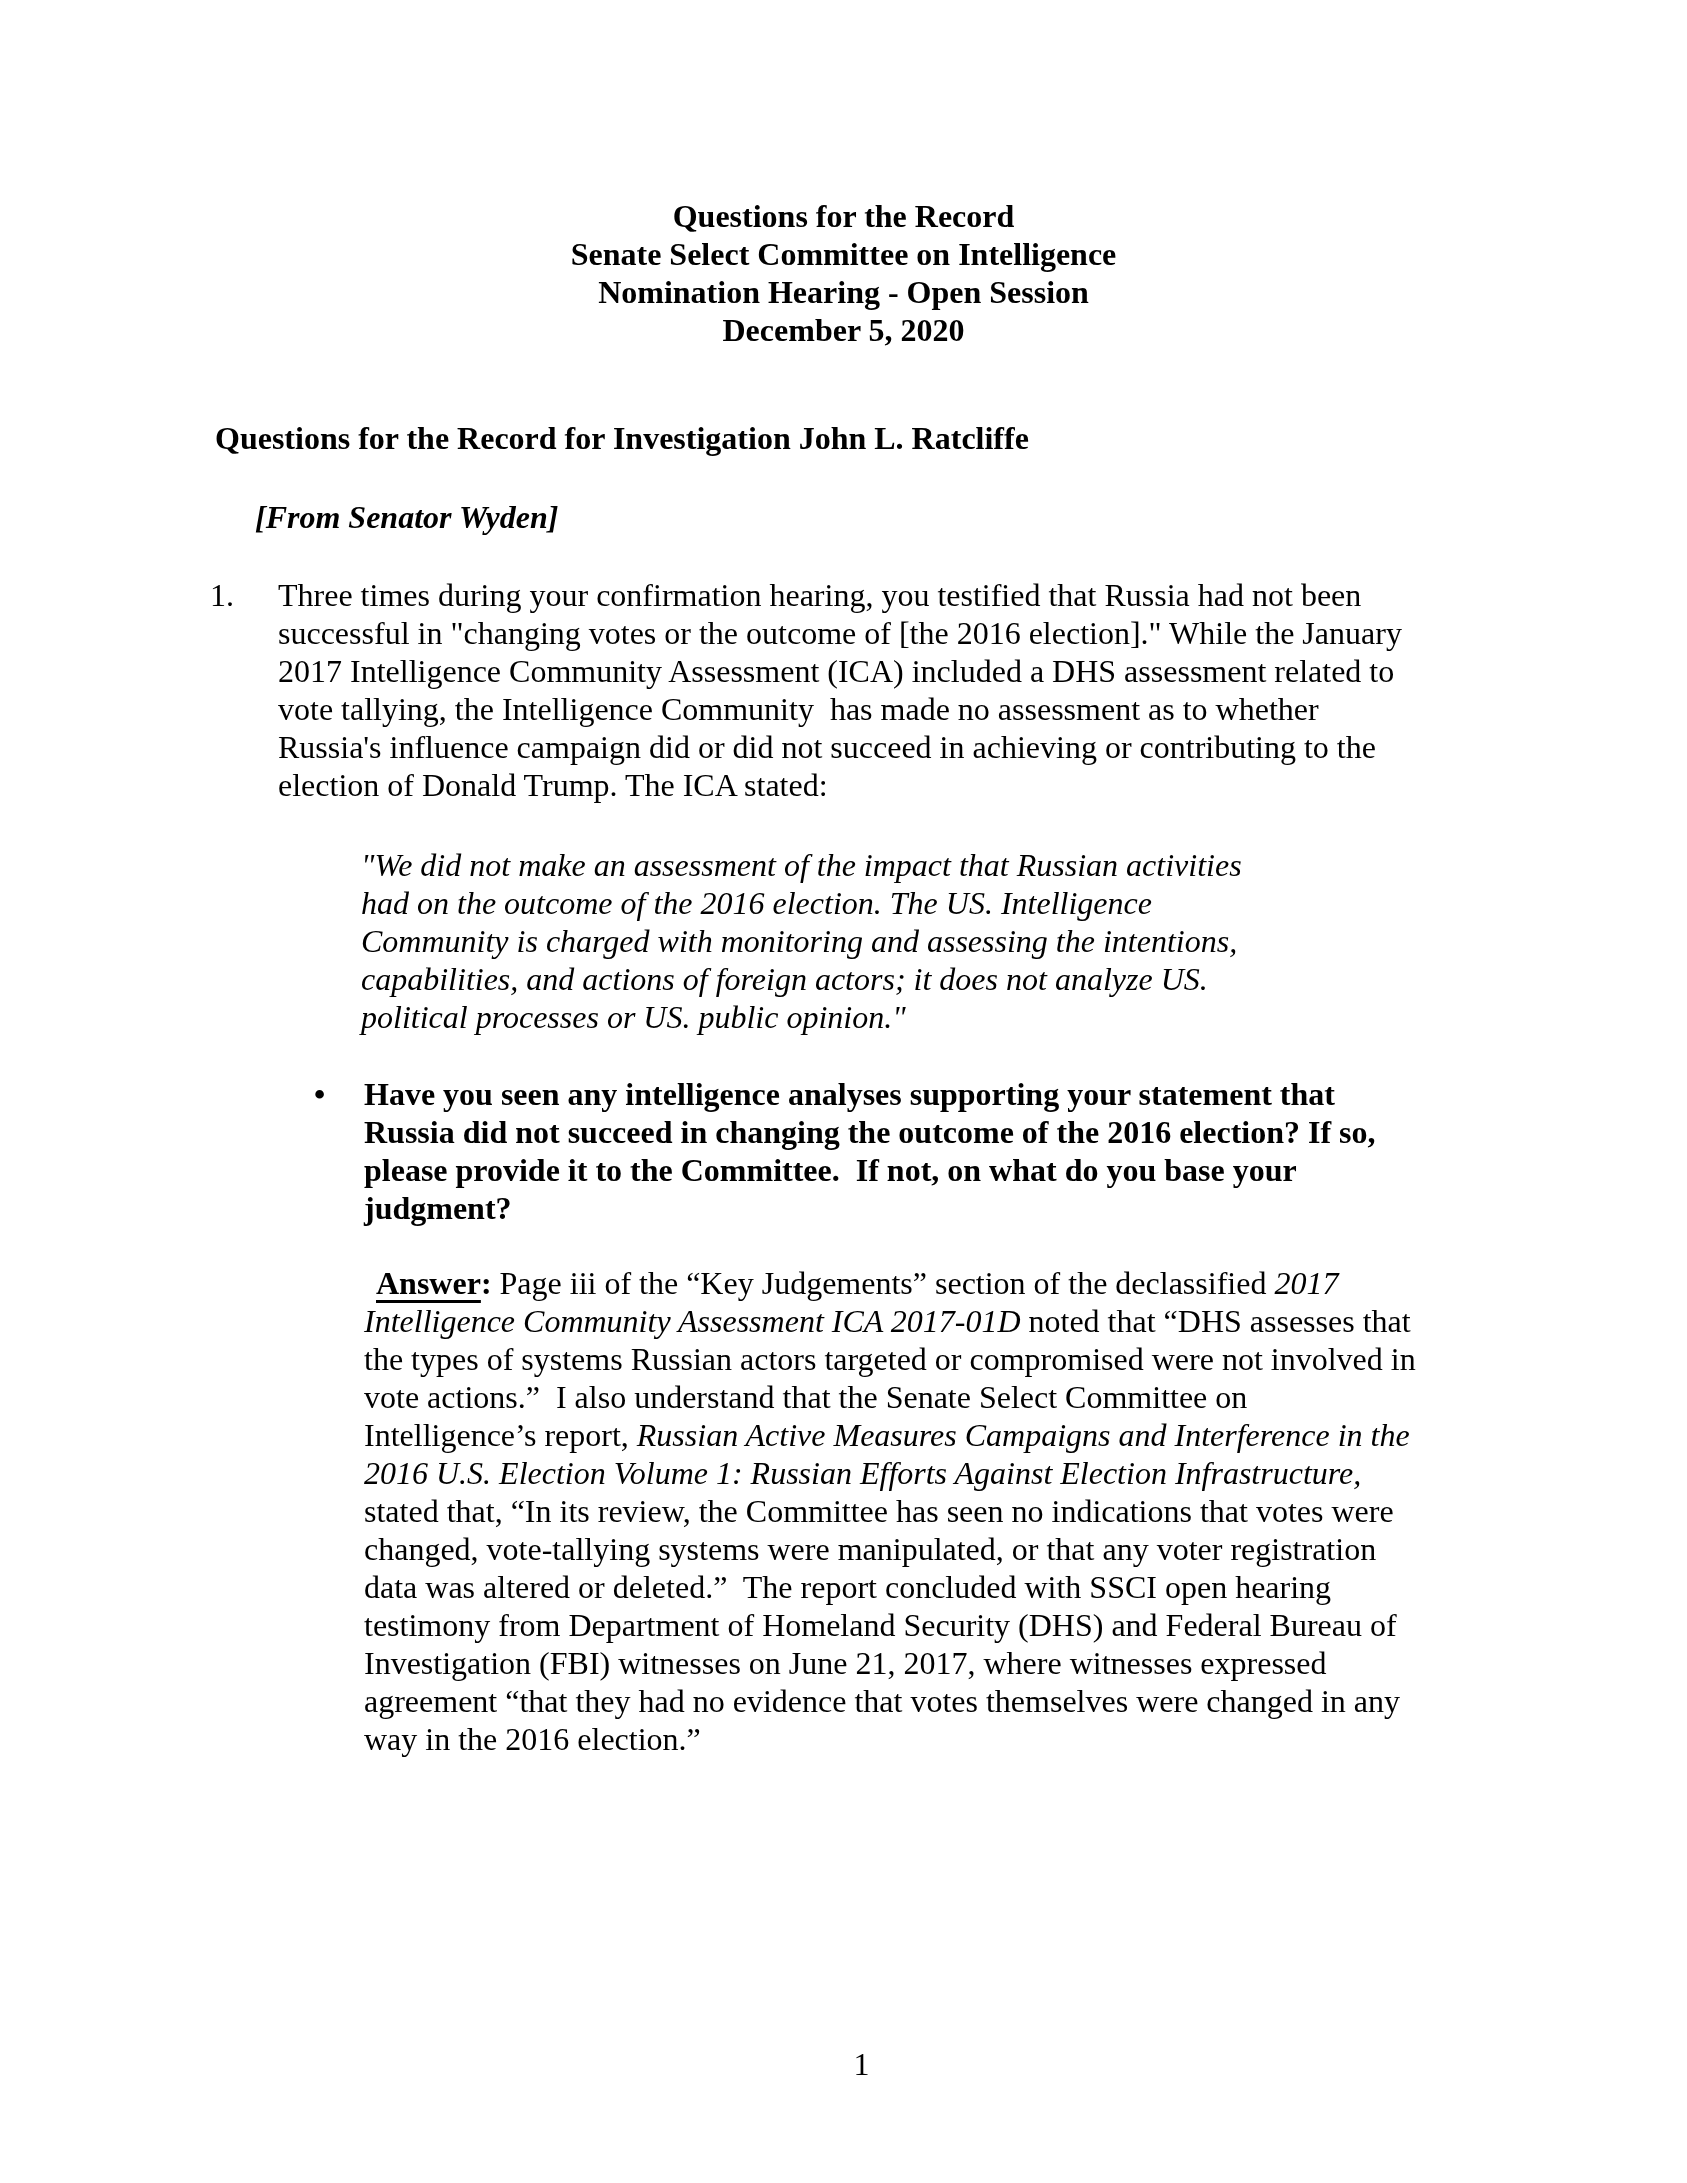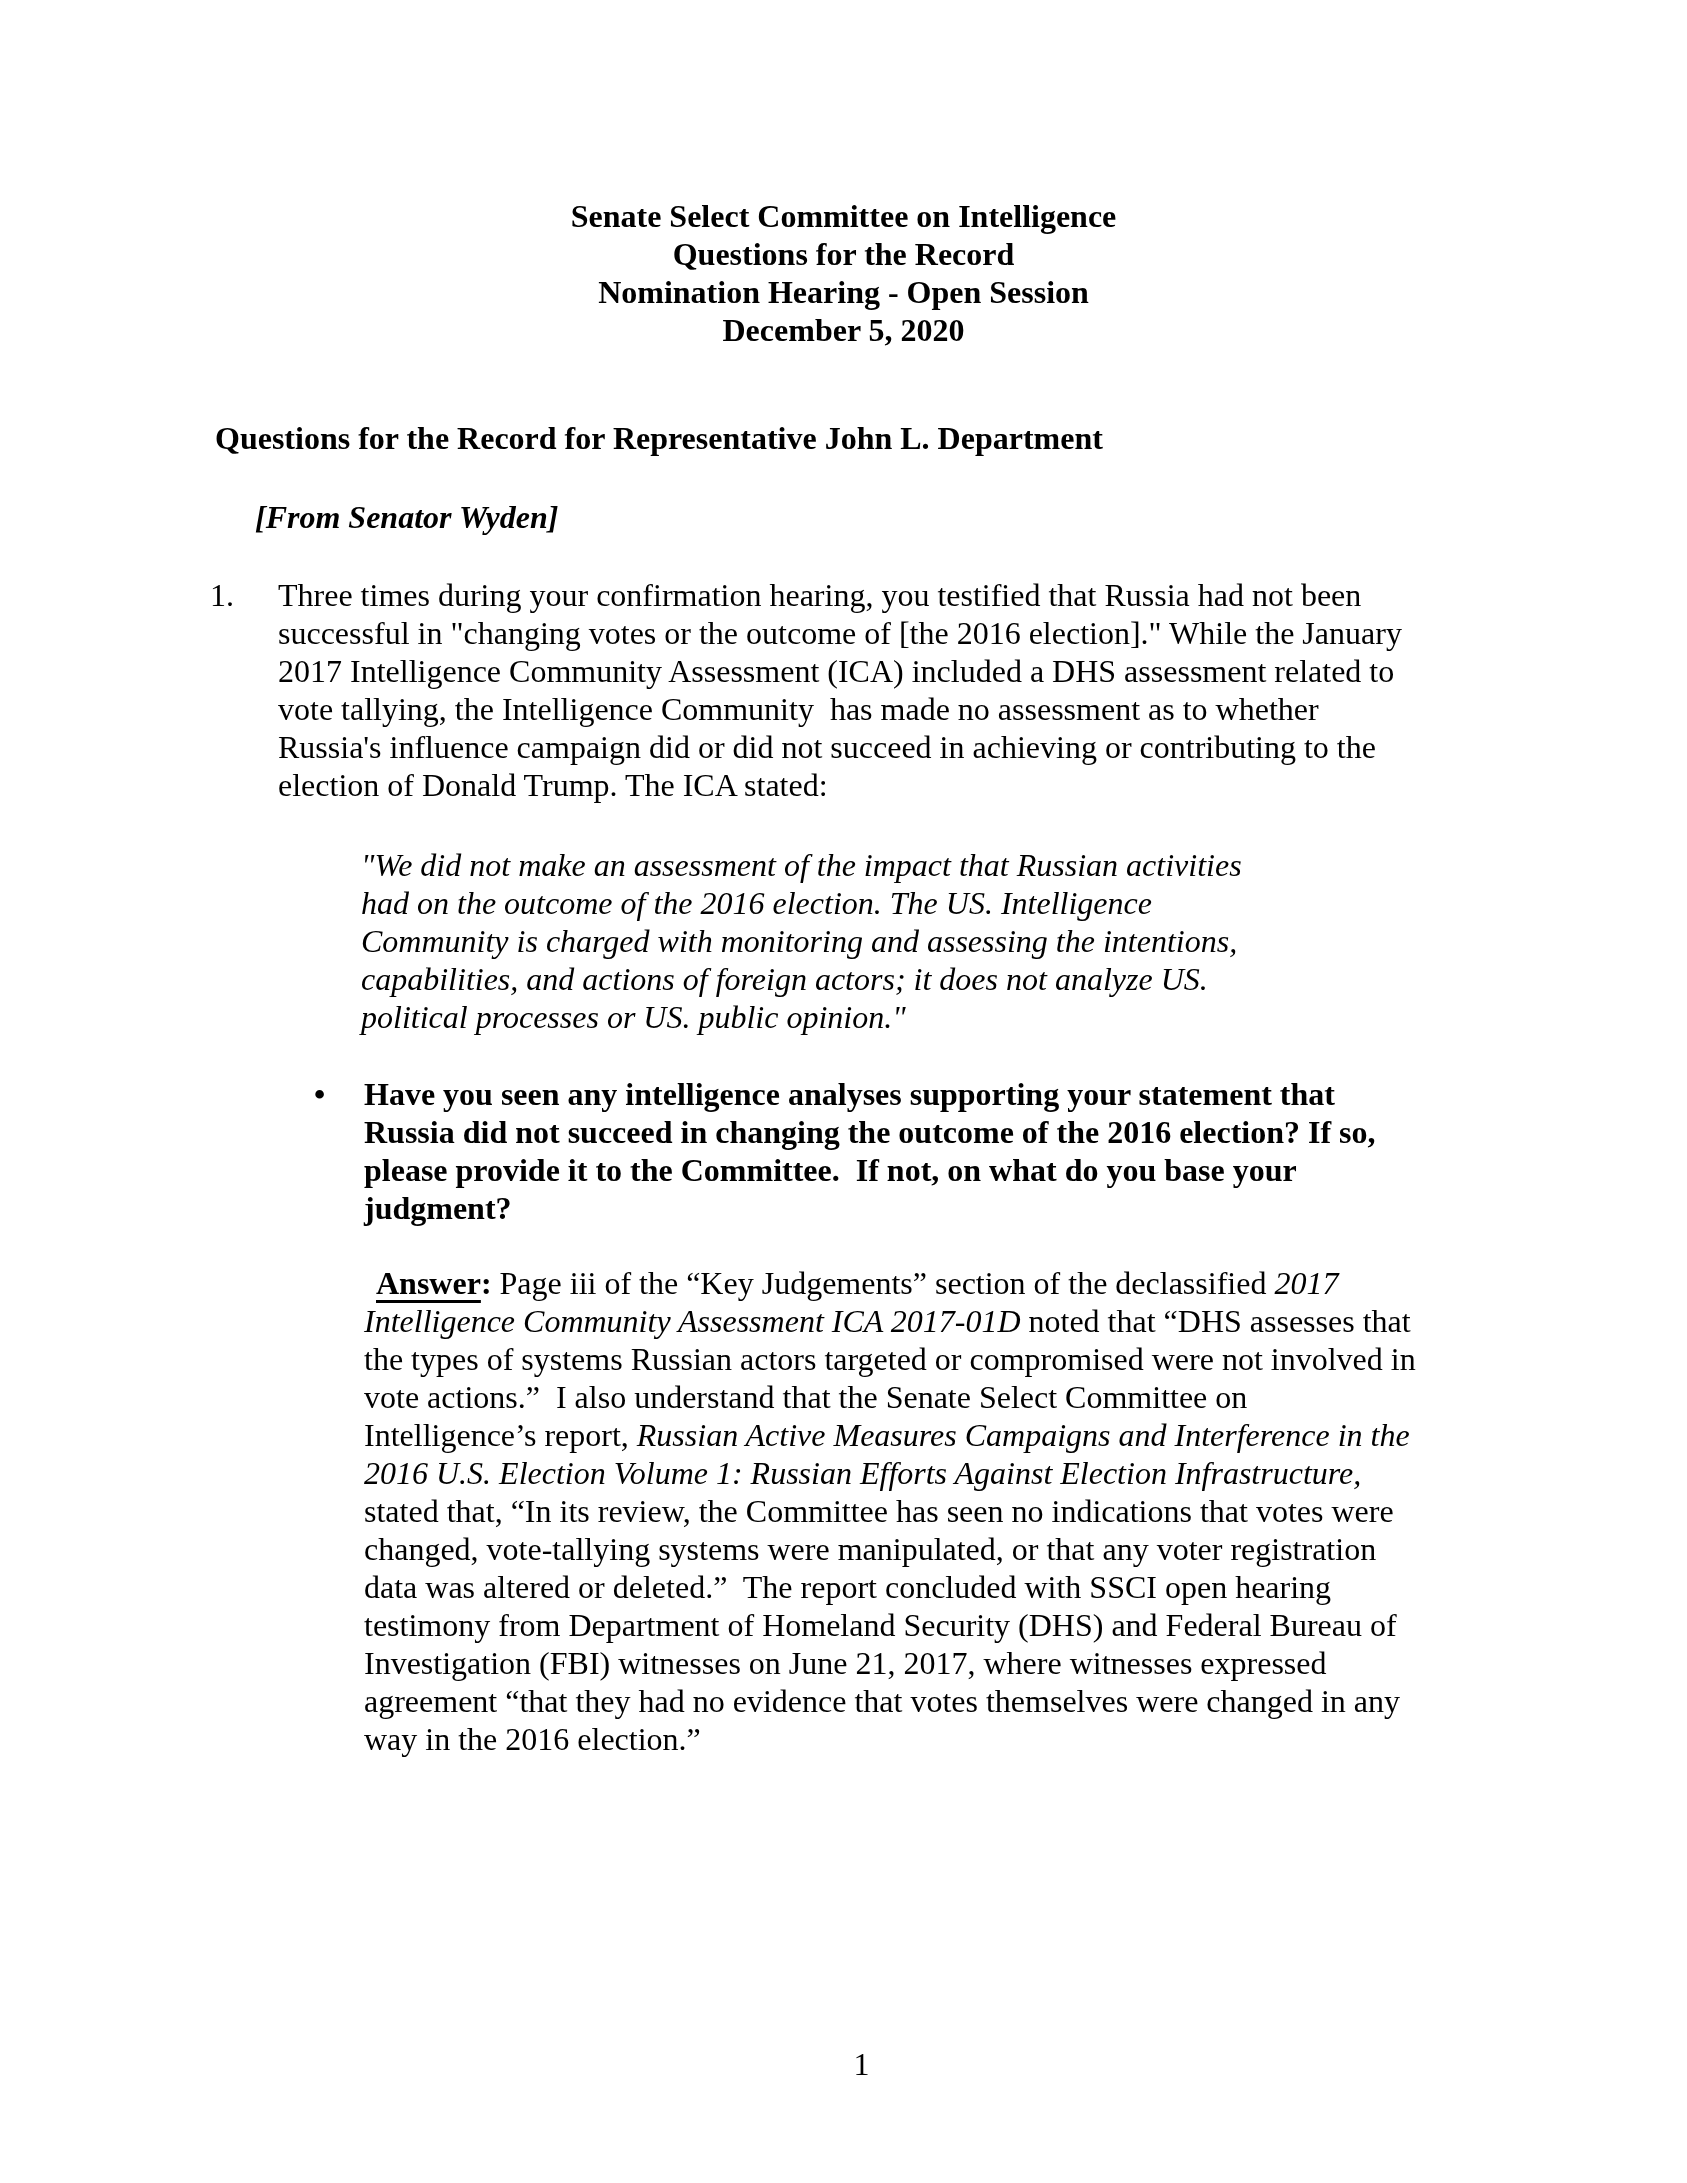--- a/index.html
+++ b/index.html
@@ -98,27 +98,27 @@
     box-sizing: border-box;
     text-align: center;
   }
 </style>
 </head>
 <body>
 
 <div class="page">
 
   <div class="doc-header">
+    <div>Questions for the Record</div>
     <div>Senate Select Committee on Intelligence</div>
-    <div>Questions for the Record</div>
     <div>Nomination Hearing - Open Session</div>
     <div>December 5, 2020</div>
   </div>
 
-  <div class="section-heading">Questions for the Record for Representative John L. Department</div>
+  <div class="section-heading">Questions for the Record for Investigation John L. Ratcliffe</div>
 
   <div class="attribution">[From Senator Wyden]</div>
 
   <div class="q-num">1.</div>
   <div class="q-text">Three times during your confirmation hearing, you testified that Russia had not been
 successful in "changing votes or the outcome of [the 2016 election]." While the January
 2017 Intelligence Community Assessment (ICA) included a DHS assessment related to
 vote tallying, the Intelligence Community  has made no assessment as to whether
 Russia's influence campaign did or did not succeed in achieving or contributing to the
 election of Donald Trump. The ICA stated:</div>

